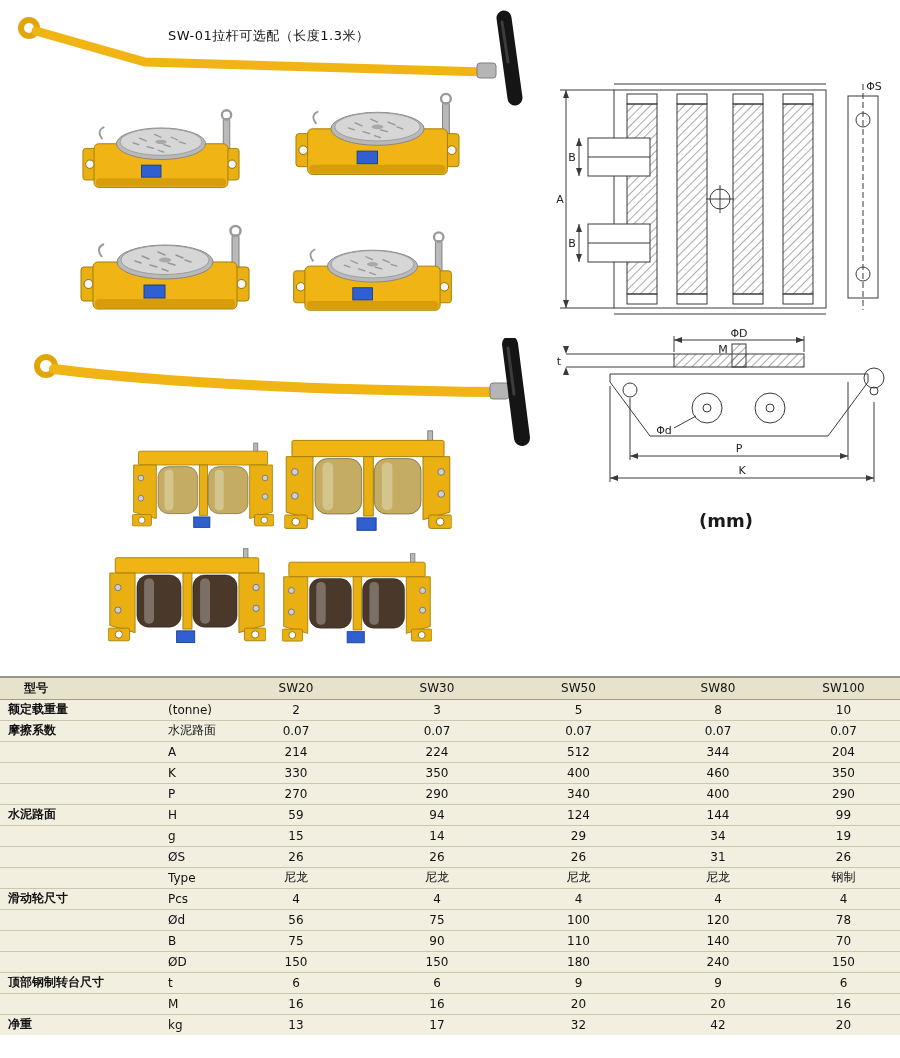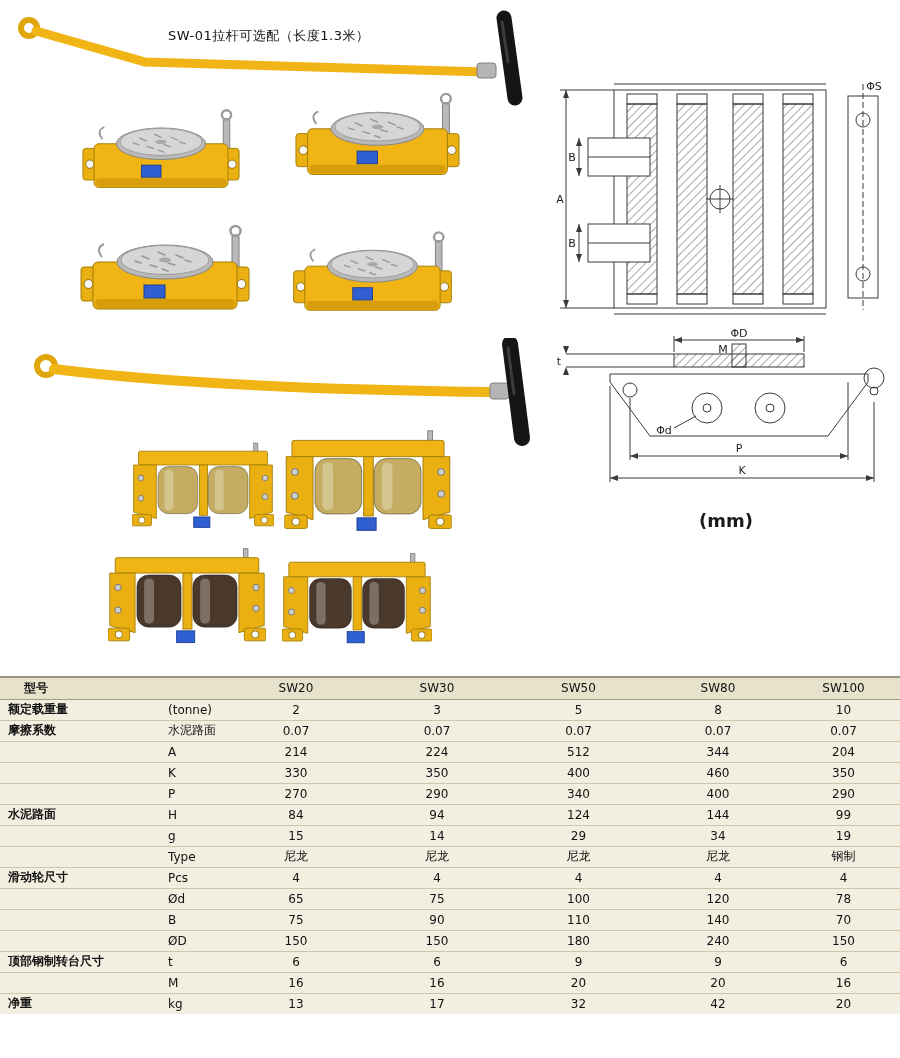--- a/index.html
+++ b/index.html
@@ -305,34 +305,43 @@
     <td class="col-sub">P</td>
   <td class="val">270</td>
           <td class="val">290</td>
           <td class="val">340</td>
           <td class="val">400</td>
           <td class="val">290</td>
         </tr>
         <tr>
     <td class="col-group">水泥路面</td>
     <td class="col-sub">H</td>
-  <td class="val">84</td>
+  <td class="val">59</td>
           <td class="val">94</td>
           <td class="val">124</td>
           <td class="val">144</td>
           <td class="val">99</td>
         </tr>
         <tr>
     <td class="col-group"></td>
     <td class="col-sub">g</td>
   <td class="val">15</td>
           <td class="val">14</td>
           <td class="val">29</td>
           <td class="val">34</td>
           <td class="val">19</td>
+        </tr>
+        <tr>
+    <td class="col-group"></td>
+    <td class="col-sub">ØS</td>
+  <td class="val">26</td>
+          <td class="val">26</td>
+          <td class="val">26</td>
+          <td class="val">31</td>
+          <td class="val">26</td>
         </tr>
         <tr>
     <td class="col-group"></td>
     <td class="col-sub">Type</td>
   <td class="val">尼龙</td>
           <td class="val">尼龙</td>
           <td class="val">尼龙</td>
           <td class="val">尼龙</td>
           <td class="val">钢制</td>
         </tr>
@@ -341,21 +350,21 @@
     <td class="col-sub">Pcs</td>
   <td class="val">4</td>
           <td class="val">4</td>
           <td class="val">4</td>
           <td class="val">4</td>
           <td class="val">4</td>
         </tr>
         <tr>
     <td class="col-group"></td>
     <td class="col-sub">Ød</td>
-  <td class="val">65</td>
+  <td class="val">56</td>
           <td class="val">75</td>
           <td class="val">100</td>
           <td class="val">120</td>
           <td class="val">78</td>
         </tr>
         <tr>
     <td class="col-group"></td>
     <td class="col-sub">B</td>
   <td class="val">75</td>
           <td class="val">90</td>

